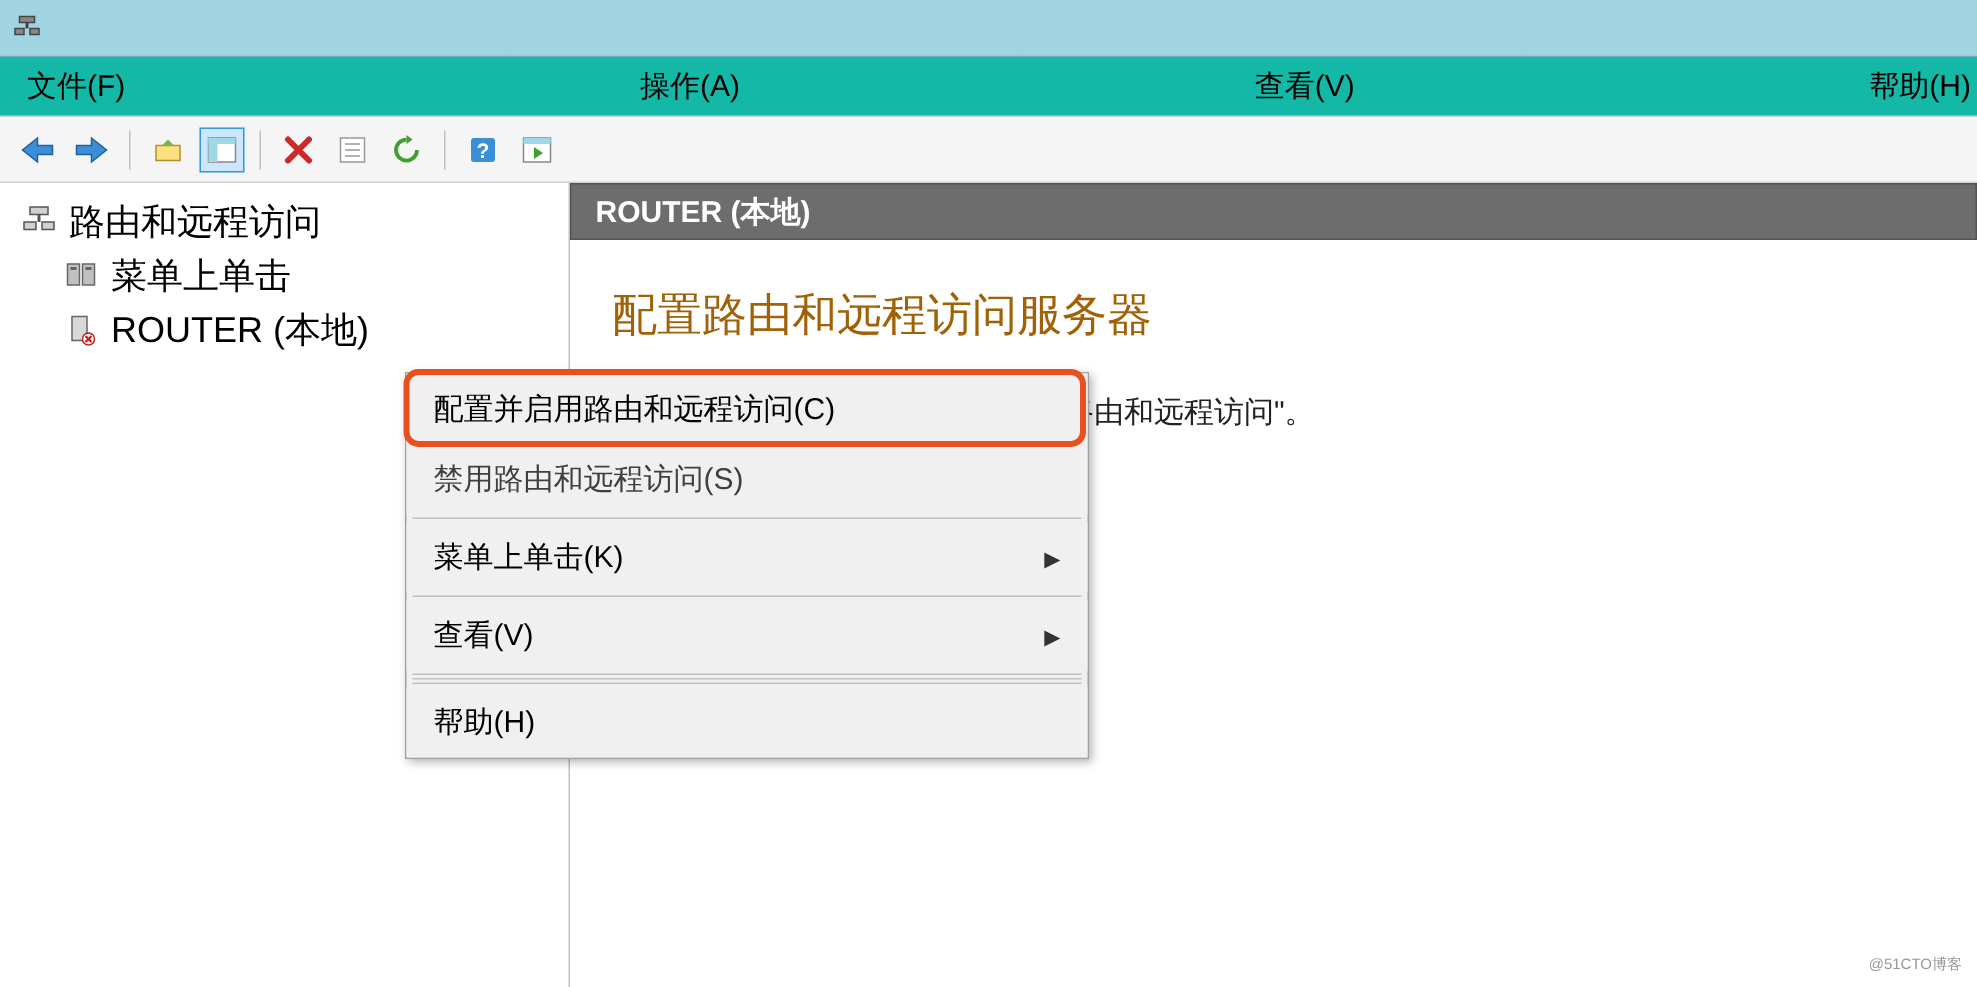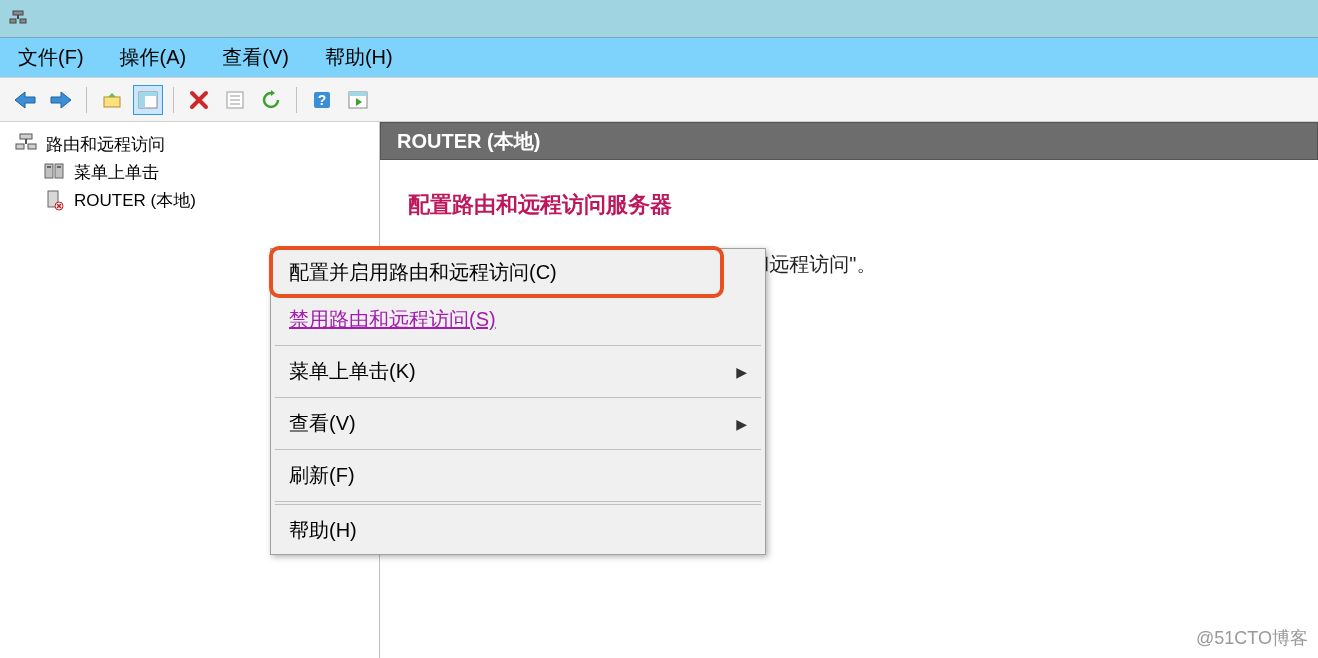--- a/index.html
+++ b/index.html
@@ -21,26 +21,27 @@
       padding-left: 6px;
     }
     .titlebar-icon {
       width: 24px; height: 24px;
       display: flex;
       align-items: center;
       justify-content: center;
     }
     .menubar {
       height: 40px;
-      background: #7dd3fc;
+      background: #14b8a6;
       border-bottom: 1px solid #d0d0d0;
       display: flex;
       align-items: center;
       padding-left: 14px;
-      gap: 28px;
+      gap: 45px;
+      justify-content: space-between;
     }
     .menu-item {
       font-size: 20px;
       color: #000;
       cursor: pointer;
       padding: 2px 4px;
     }
     .toolbar {
       height: 44px;
       background: #f5f5f5;
@@ -73,21 +74,21 @@
       width: 380px;
       border-right: 1px solid #c0c0c0;
       padding: 8px 4px;
       background: #fff;
     }
     .tree-node {
       display: flex;
       align-items: center;
       gap: 6px;
       padding: 2px 4px;
-      font-size: 17px;
+      font-size: 24px;
       cursor: pointer;
       white-space: nowrap;
     }
     .tree-node.root { padding-left: 8px; }
     .tree-node.l1 { padding-left: 36px; }
     .tree-node.l2 { padding-left: 36px; }
     .tree-icon {
       width: 28px; height: 24px;
       display: flex;
       align-items: center;
@@ -109,53 +110,53 @@
       padding-left: 16px;
       font-size: 20px;
       font-weight: bold;
     }
     .main-body {
       flex: 1;
       padding: 30px 28px;
       position: relative;
     }
     .main-title {
-      font-size: 22px;
-      font-weight: bold;
-      color: #be185d;
+      font-size: 30px;
+      font-weight: normal;
+      color: #a16207;
       margin-bottom: 28px;
     }
     .main-text {
       font-size: 20px;
       color: #222;
       line-height: 1.6;
     }
     
     
     .ctx-menu {
       position: absolute;
       left: 270px;
       top: 248px;
-      width: 496px;
+      width: 456px;
       background: #f0f0f0;
       border: 1px solid #a0a0a0;
       box-shadow: 2px 2px 6px rgba(0,0,0,0.3);
       z-index: 10;
     }
     .ctx-item {
       padding: 10px 18px;
       font-size: 20px;
       color: #000;
       display: flex;
       justify-content: space-between;
       align-items: center;
       cursor: pointer;
       background: #f0f0f0;
     }
-    .ctx-item.disabled { color: #a21caf; cursor: default; text-decoration: underline; }
+    .ctx-item.disabled { color: #404040; cursor: default; }
     .ctx-sep {
       height: 1px;
       background: #c0c0c0;
       margin: 2px 4px;
     }
     .ctx-arrow {
       font-size: 14px;
       color: #333;
     }
     .highlight {
@@ -166,21 +167,21 @@
       top: 246px;
       width: 455px;
       height: 52px;
       z-index: 20;
       pointer-events: none;
     }
     .watermark {
       position: absolute;
       right: 10px;
       bottom: 8px;
-      font-size: 18px;
+      font-size: 10px;
       color: #999;
     }
     
     svg { display: block; }
   </style>
 </head>
 <body>
 
 <div class="titlebar">
   <span class="titlebar-icon">
@@ -319,23 +320,20 @@
   <div class="ctx-item">
     <span>菜单上单击(K)</span>
     <span class="ctx-arrow">▶</span>
   </div>
   <div class="ctx-sep"></div>
   <div class="ctx-item">
     <span>查看(V)</span>
     <span class="ctx-arrow">▶</span>
   </div>
   <div class="ctx-sep"></div>
-  <div class="ctx-item">
-    <span>刷新(F)</span>
-  </div>
   <div class="ctx-sep"></div>
   <div class="ctx-sep"></div>
   <div class="ctx-item">
     <span>帮助(H)</span>
   </div>
 </div>
 
 <div class="highlight"></div>
 
 <div class="watermark">@51CTO博客</div>

